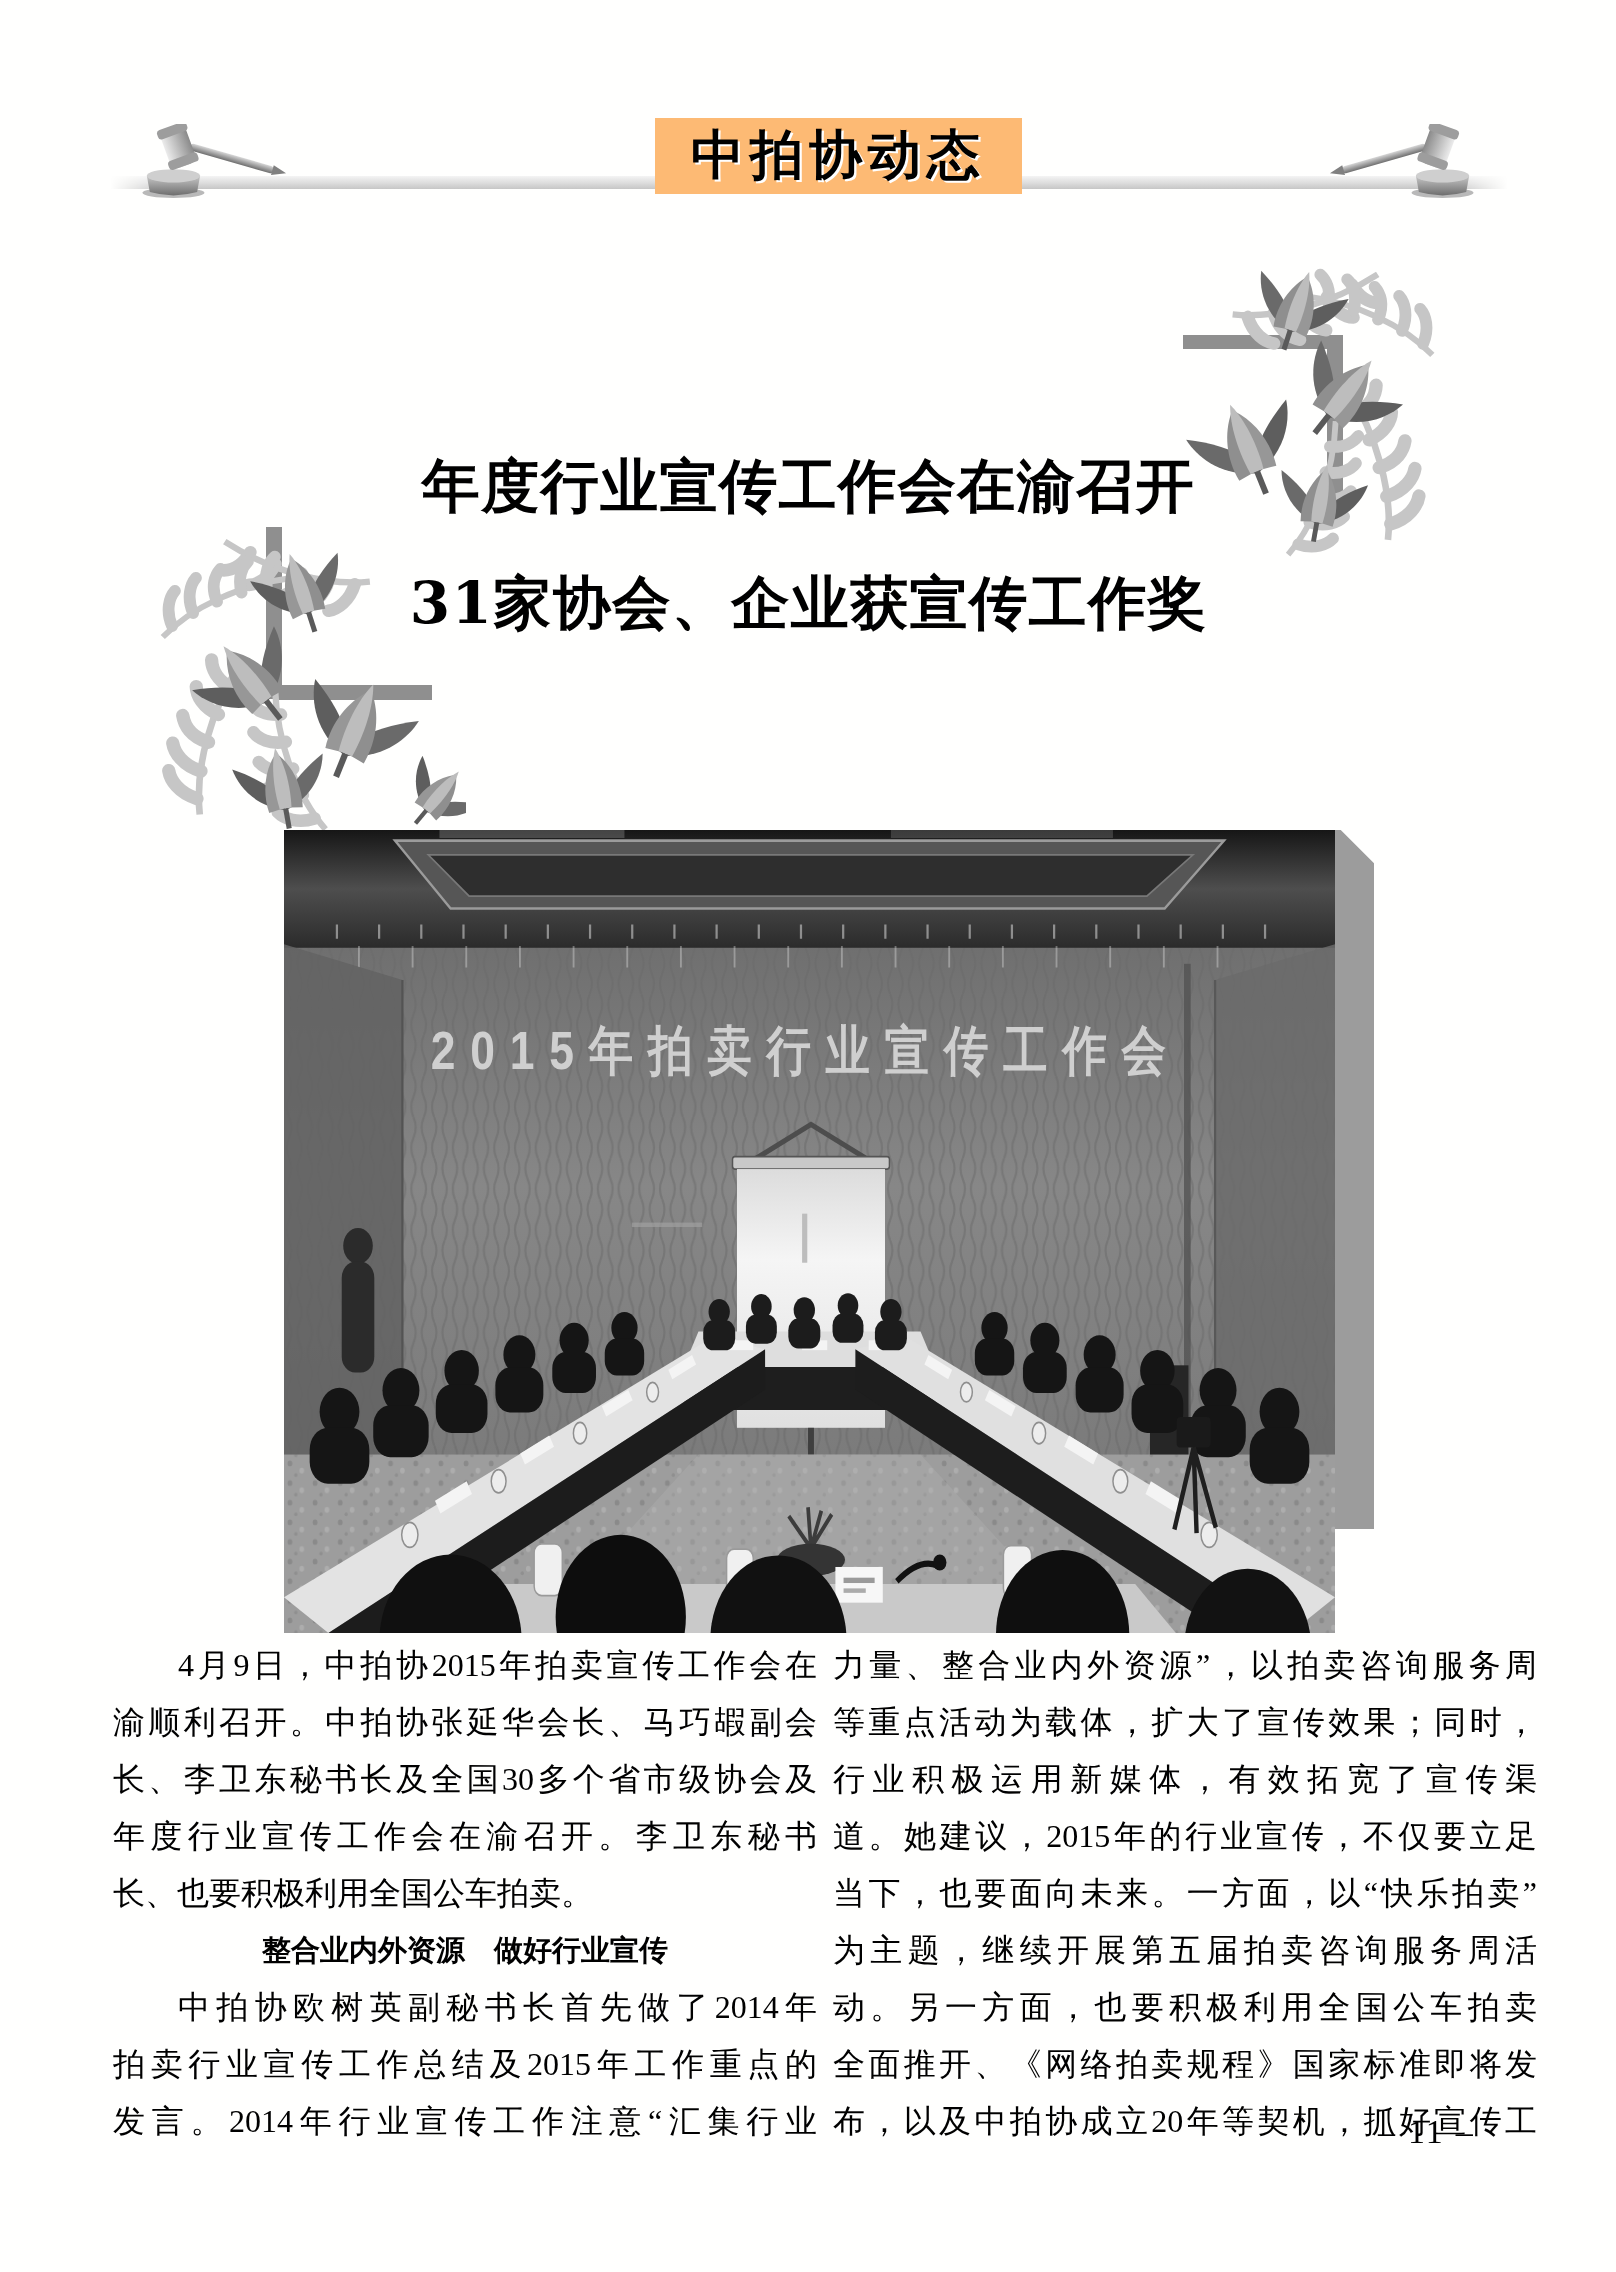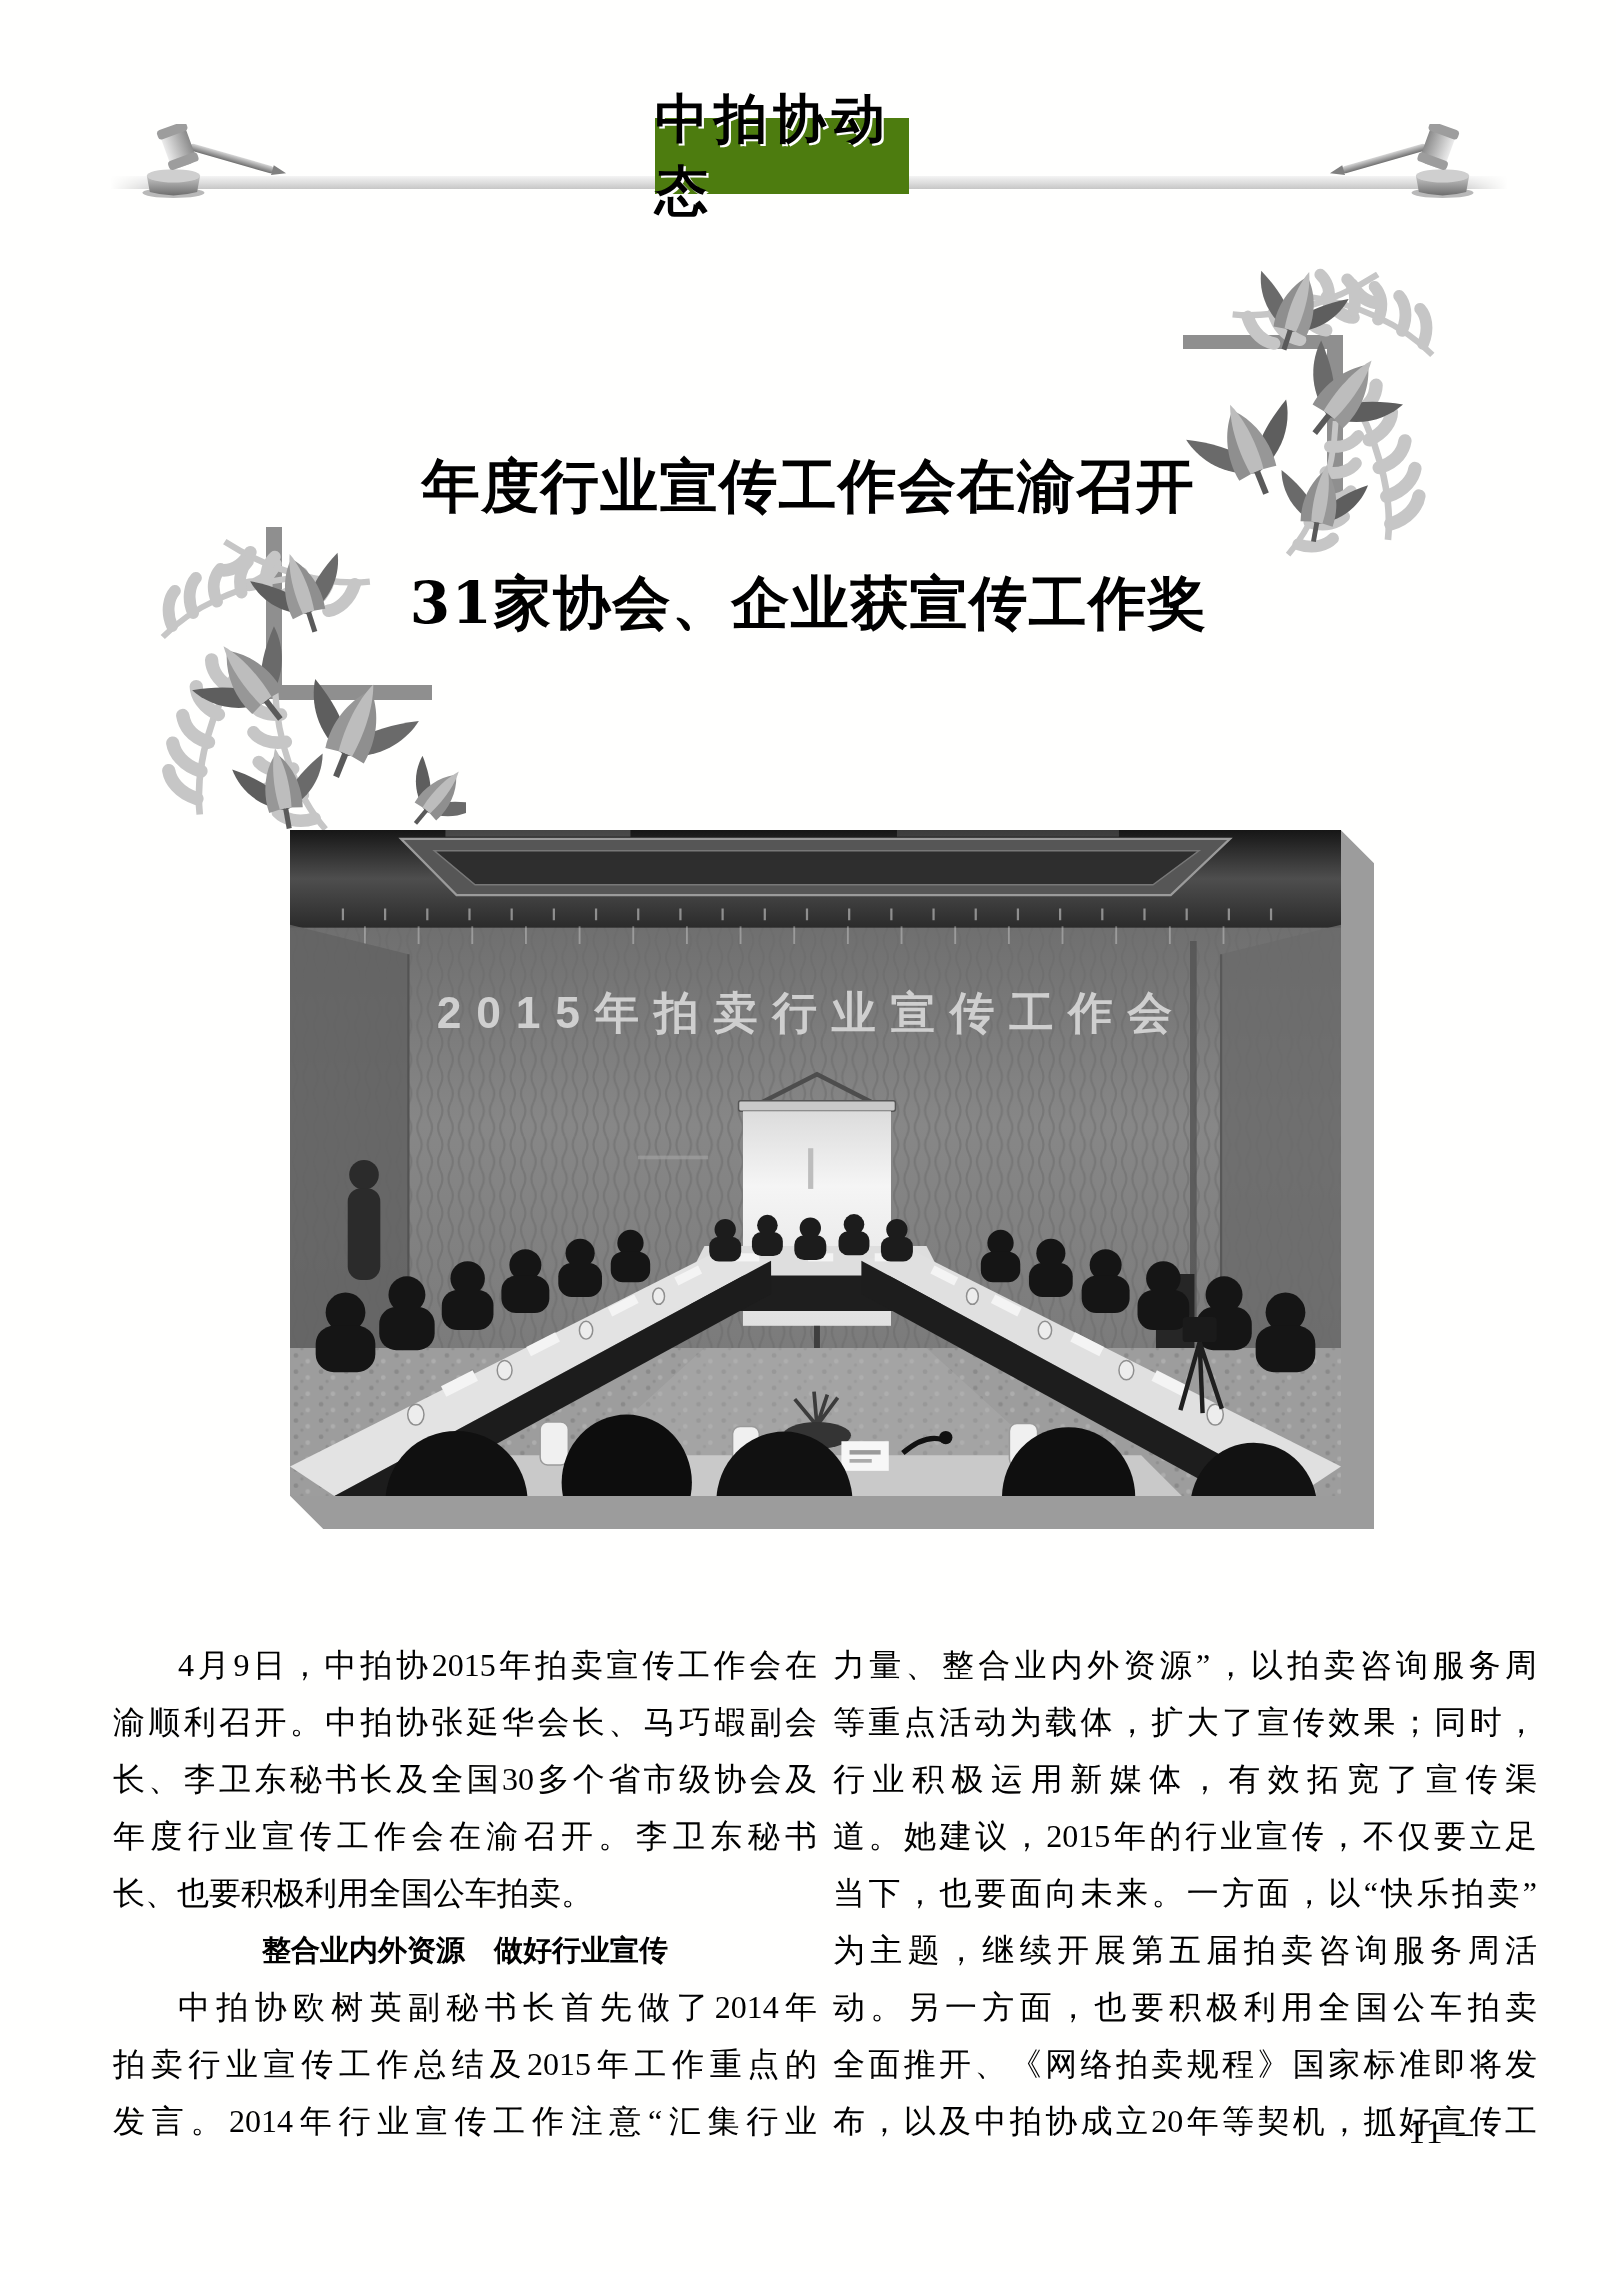--- a/index.html
+++ b/index.html
@@ -10,22 +10,22 @@
   }
 
   
   .hdr-band {
     position:absolute; left:110px; top:176px; width:1398px; height:12.6px;
     background:linear-gradient(to bottom,#f4f4f4,#dcdcdc 55%,#c6c6c6);
     -webkit-mask-image:linear-gradient(to right,transparent,#000 4%,#000 96%,transparent);
             mask-image:linear-gradient(to right,transparent,#000 4%,#000 96%,transparent);
   }
   .hdr-box {
-    position:absolute; left:655px; top:118px; width:254px; height:76px;
-    background:#4d7c0f; display:flex; align-items:center; justify-content:center;
+    position:absolute; left:655px; top:118px; width:367px; height:76px;
+    background:#fdba74; display:flex; align-items:center; justify-content:center;
   }
   .hdr-title {
     font-family:"Liberation Sans","DejaVu Sans",sans-serif;
     font-size:53px; font-weight:700; letter-spacing:6px;
     text-shadow:2.2px 2.2px 0 #ffffff;
   }
   .gavel { position:absolute; width:159px; height:74px; }
   .gavel.left  { left:135px;  top:124px; }
   .gavel.right { left:1322px; top:124px; transform:scaleX(-1); }
 
@@ -41,21 +41,21 @@
   
   .orn-bar { position:absolute; background:#8f8f8f; }
   .orn-svg { position:absolute; }
 
   
   .photo-shadow {
     position:absolute; left:290px; top:830px; width:1084px; height:699px;
     background:#9c9c9c;
     clip-path:polygon(0 0,96.93% 0,100% 4.76%,100% 100%,3.07% 100%,0 95.24%);
   }
-  .photo { position:absolute; left:290px; top:830px; width:1051px; height:666px; }
+  .photo { position:absolute; left:284px; top:830px; width:1051px; height:803px; }
   .photo svg { display:block; width:100%; height:100%; }
 
   
   .col { position:absolute; width:704px; font-size:32px; }
   .col1 { left:113px; top:1637px; }
   .col2 { left:833px; top:1637px; }
   .line { height:57px; line-height:57px; overflow:hidden; }
   .jline { text-align:justify; text-align-last:justify; }
   .short { white-space:nowrap; }
   .indent { text-indent:65px; }

